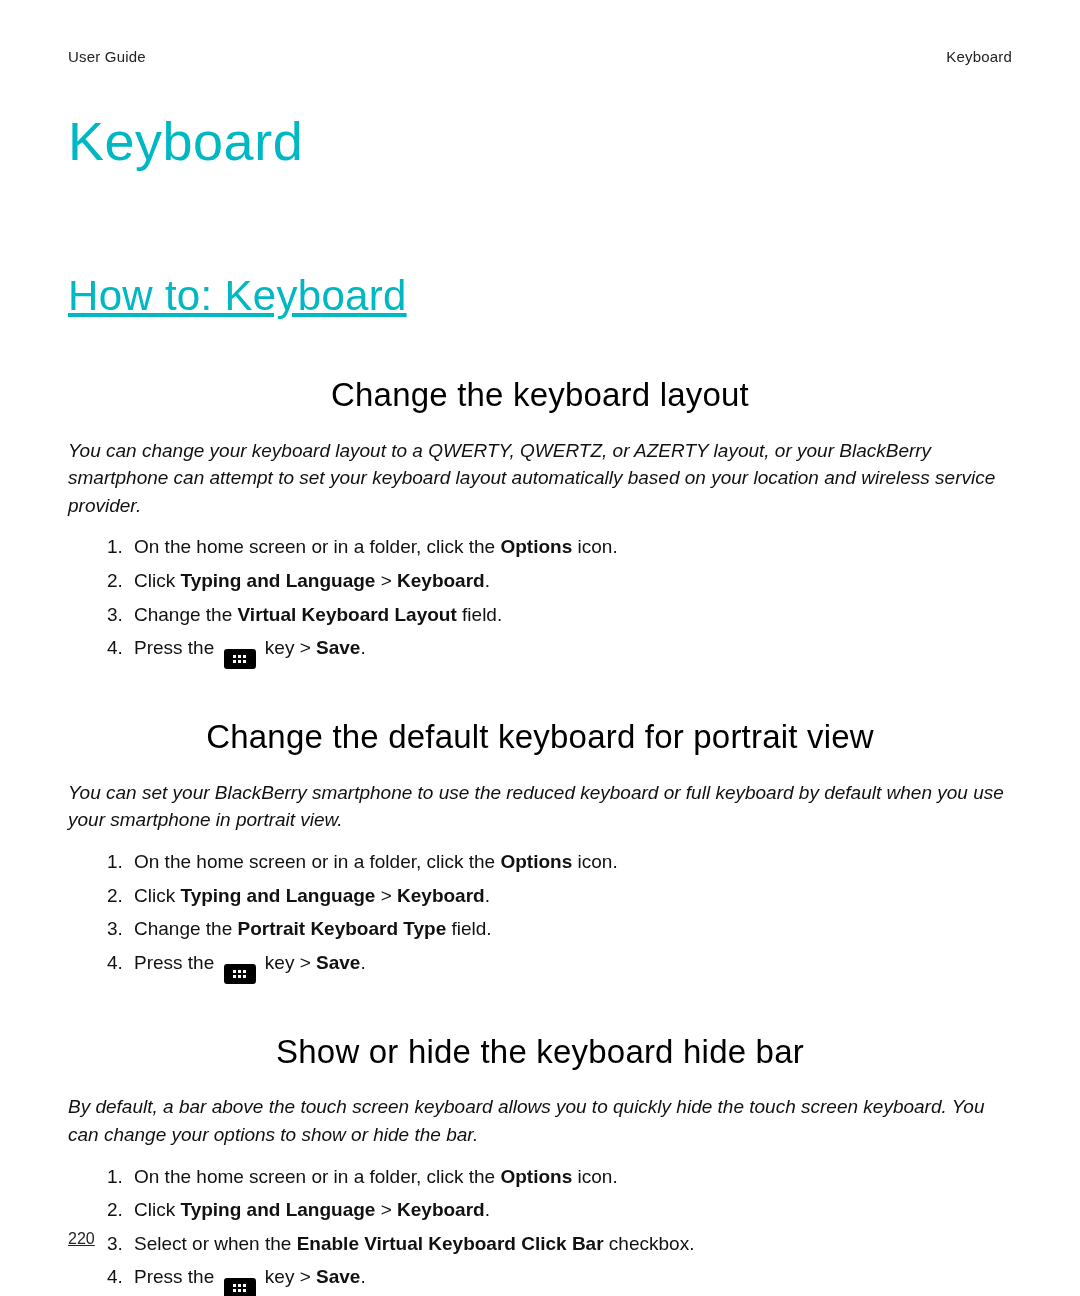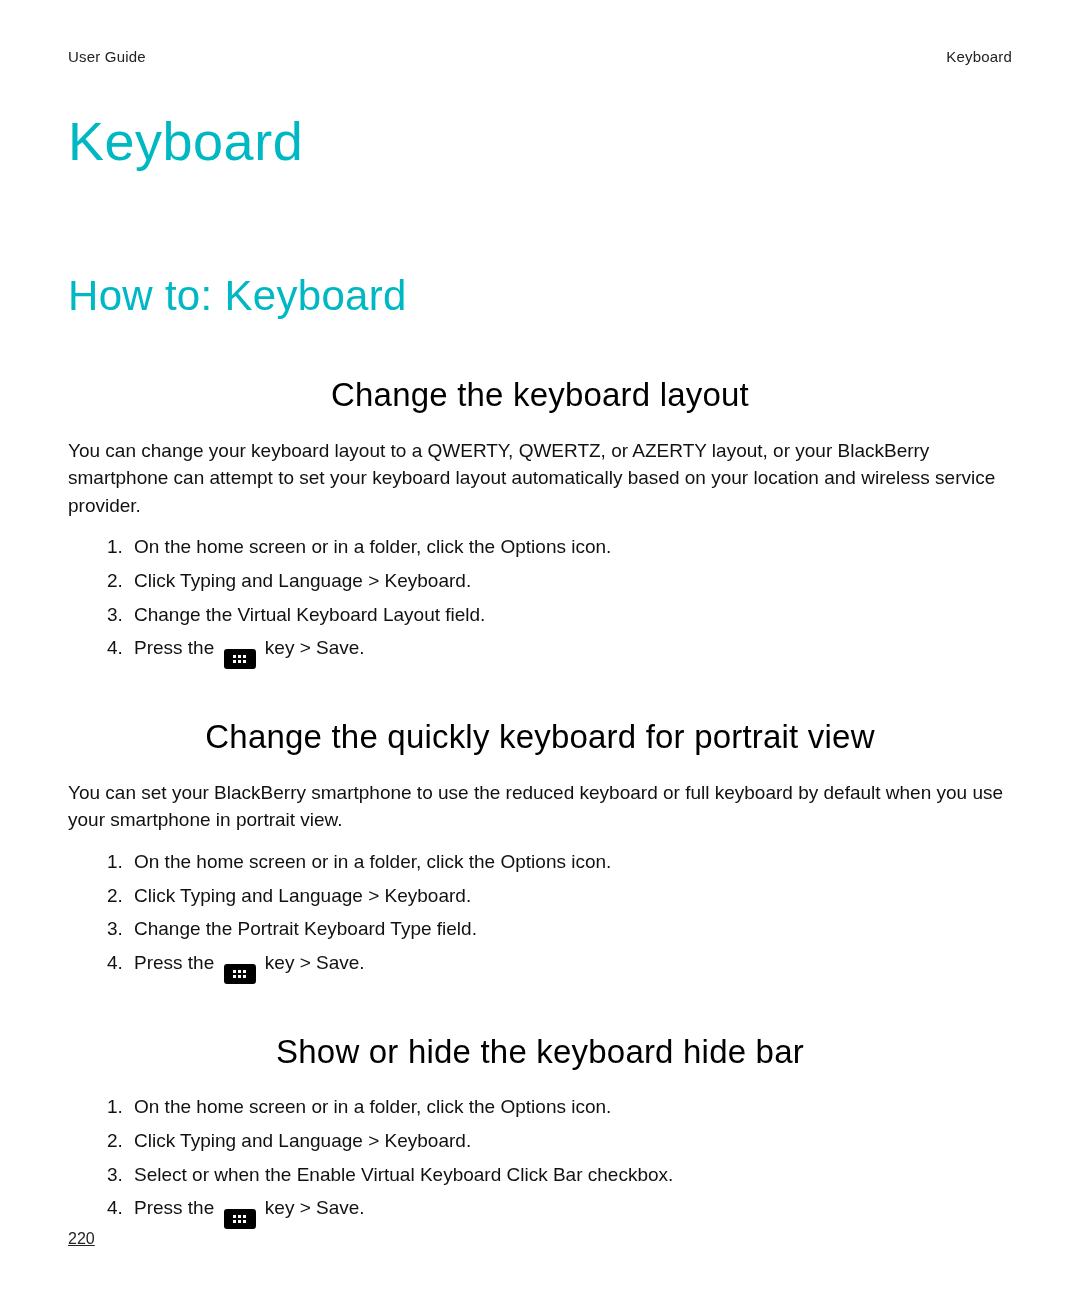--- a/index.html
+++ b/index.html
@@ -31,44 +31,46 @@
     font-size: 54px;
     letter-spacing: .5px;
     margin: 0 0 86px 0;
   }
   h2.section {
     color: #00b8c4;
     font-weight: 300;
     font-size: 42px;
     margin: 0 0 44px 0;
     letter-spacing: .3px;
+    text-decoration: underline;
   }
   h3.subsection {
     color: #000;
     font-weight: 400;
     font-size: 33px;
     margin: 0 0 18px 0;
     letter-spacing: .2px;
     text-align: center;
   }
   p.body {
     margin: 0 0 14px 0;
     font-size: 19px;
+    font-style: italic;
   }
   ol.steps {
     margin: 0 0 44px 0;
     padding-left: 60px;
     font-size: 19px;
   }
   ol.steps li {
     padding-left: 6px;
     margin-bottom: 6px;
   }
   ol.steps li::marker { font-size: 19px; }
-  .b { font-weight: 400; }
+  .b { font-weight: 700; }
   .bb-key {
     display: inline-flex;
     align-items: center;
     justify-content: center;
     width: 32px;
     height: 20px;
     background: #000;
     border-radius: 3px;
     vertical-align: -4px;
     margin: 0 4px;
@@ -115,38 +117,39 @@
             <span class="dots">
               <span></span>
               <span></span>
               <span></span>
               <span></span>
               <span></span>
               <span></span>
             </span>
           </span><span> key &gt; </span><span class="b">Save</span><span>.</span></li>
       </ol>
-      <h3 class="subsection">Change the quickly keyboard for portrait view</h3>
+      <h3 class="subsection">Change the default keyboard for portrait view</h3>
       <p class="body">You can set your BlackBerry smartphone to use the reduced keyboard or full keyboard by default when you use your smartphone in portrait view.</p>
       <ol class="steps">
         <li><span>On the home screen or in a folder, click the </span><span class="b">Options</span><span> icon.</span></li>
         <li><span>Click </span><span class="b">Typing and Language</span><span> &gt; </span><span class="b">Keyboard</span><span>.</span></li>
         <li><span>Change the </span><span class="b">Portrait Keyboard Type</span><span> field.</span></li>
         <li><span>Press the </span><span class="bb-key">
             <span class="dots">
               <span></span>
               <span></span>
               <span></span>
               <span></span>
               <span></span>
               <span></span>
             </span>
           </span><span> key &gt; </span><span class="b">Save</span><span>.</span></li>
       </ol>
       <h3 class="subsection">Show or hide the keyboard hide bar</h3>
+      <p class="body">By default, a bar above the touch screen keyboard allows you to quickly hide the touch screen keyboard. You can change your options to show or hide the bar.</p>
       <ol class="steps">
         <li><span>On the home screen or in a folder, click the </span><span class="b">Options</span><span> icon.</span></li>
         <li><span>Click </span><span class="b">Typing and Language</span><span> &gt; </span><span class="b">Keyboard</span><span>.</span></li>
         <li><span>Select or when the </span><span class="b">Enable Virtual Keyboard Click Bar</span><span> checkbox.</span></li>
         <li><span>Press the </span><span class="bb-key">
             <span class="dots">
               <span></span>
               <span></span>
               <span></span>
               <span></span>

